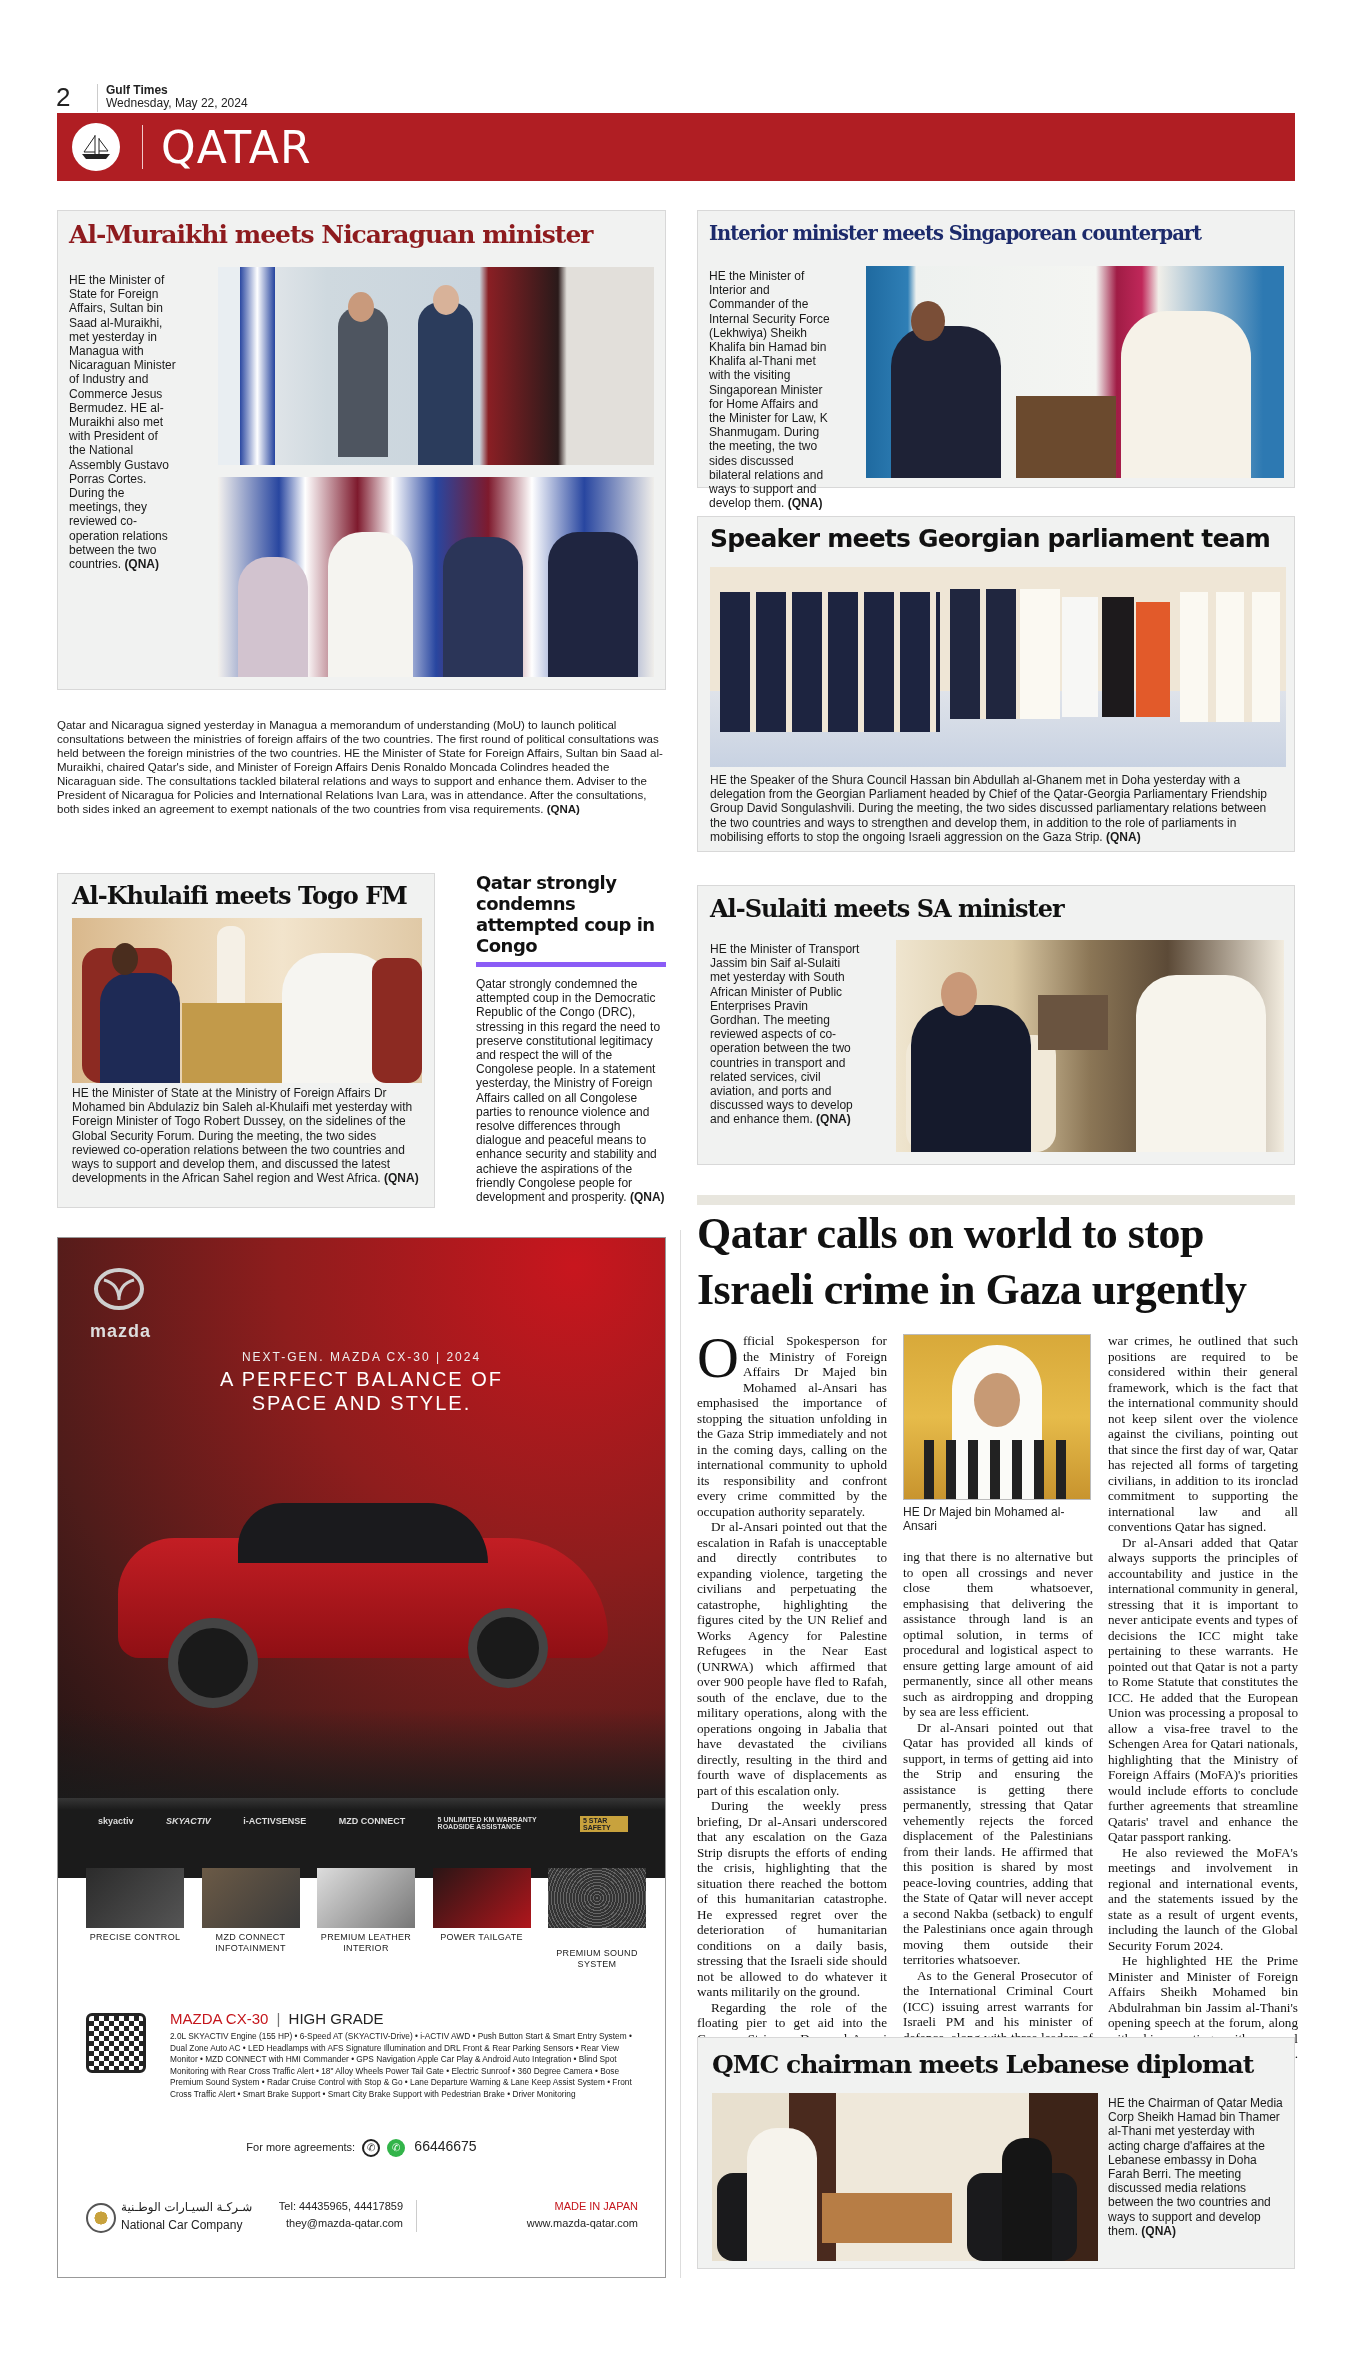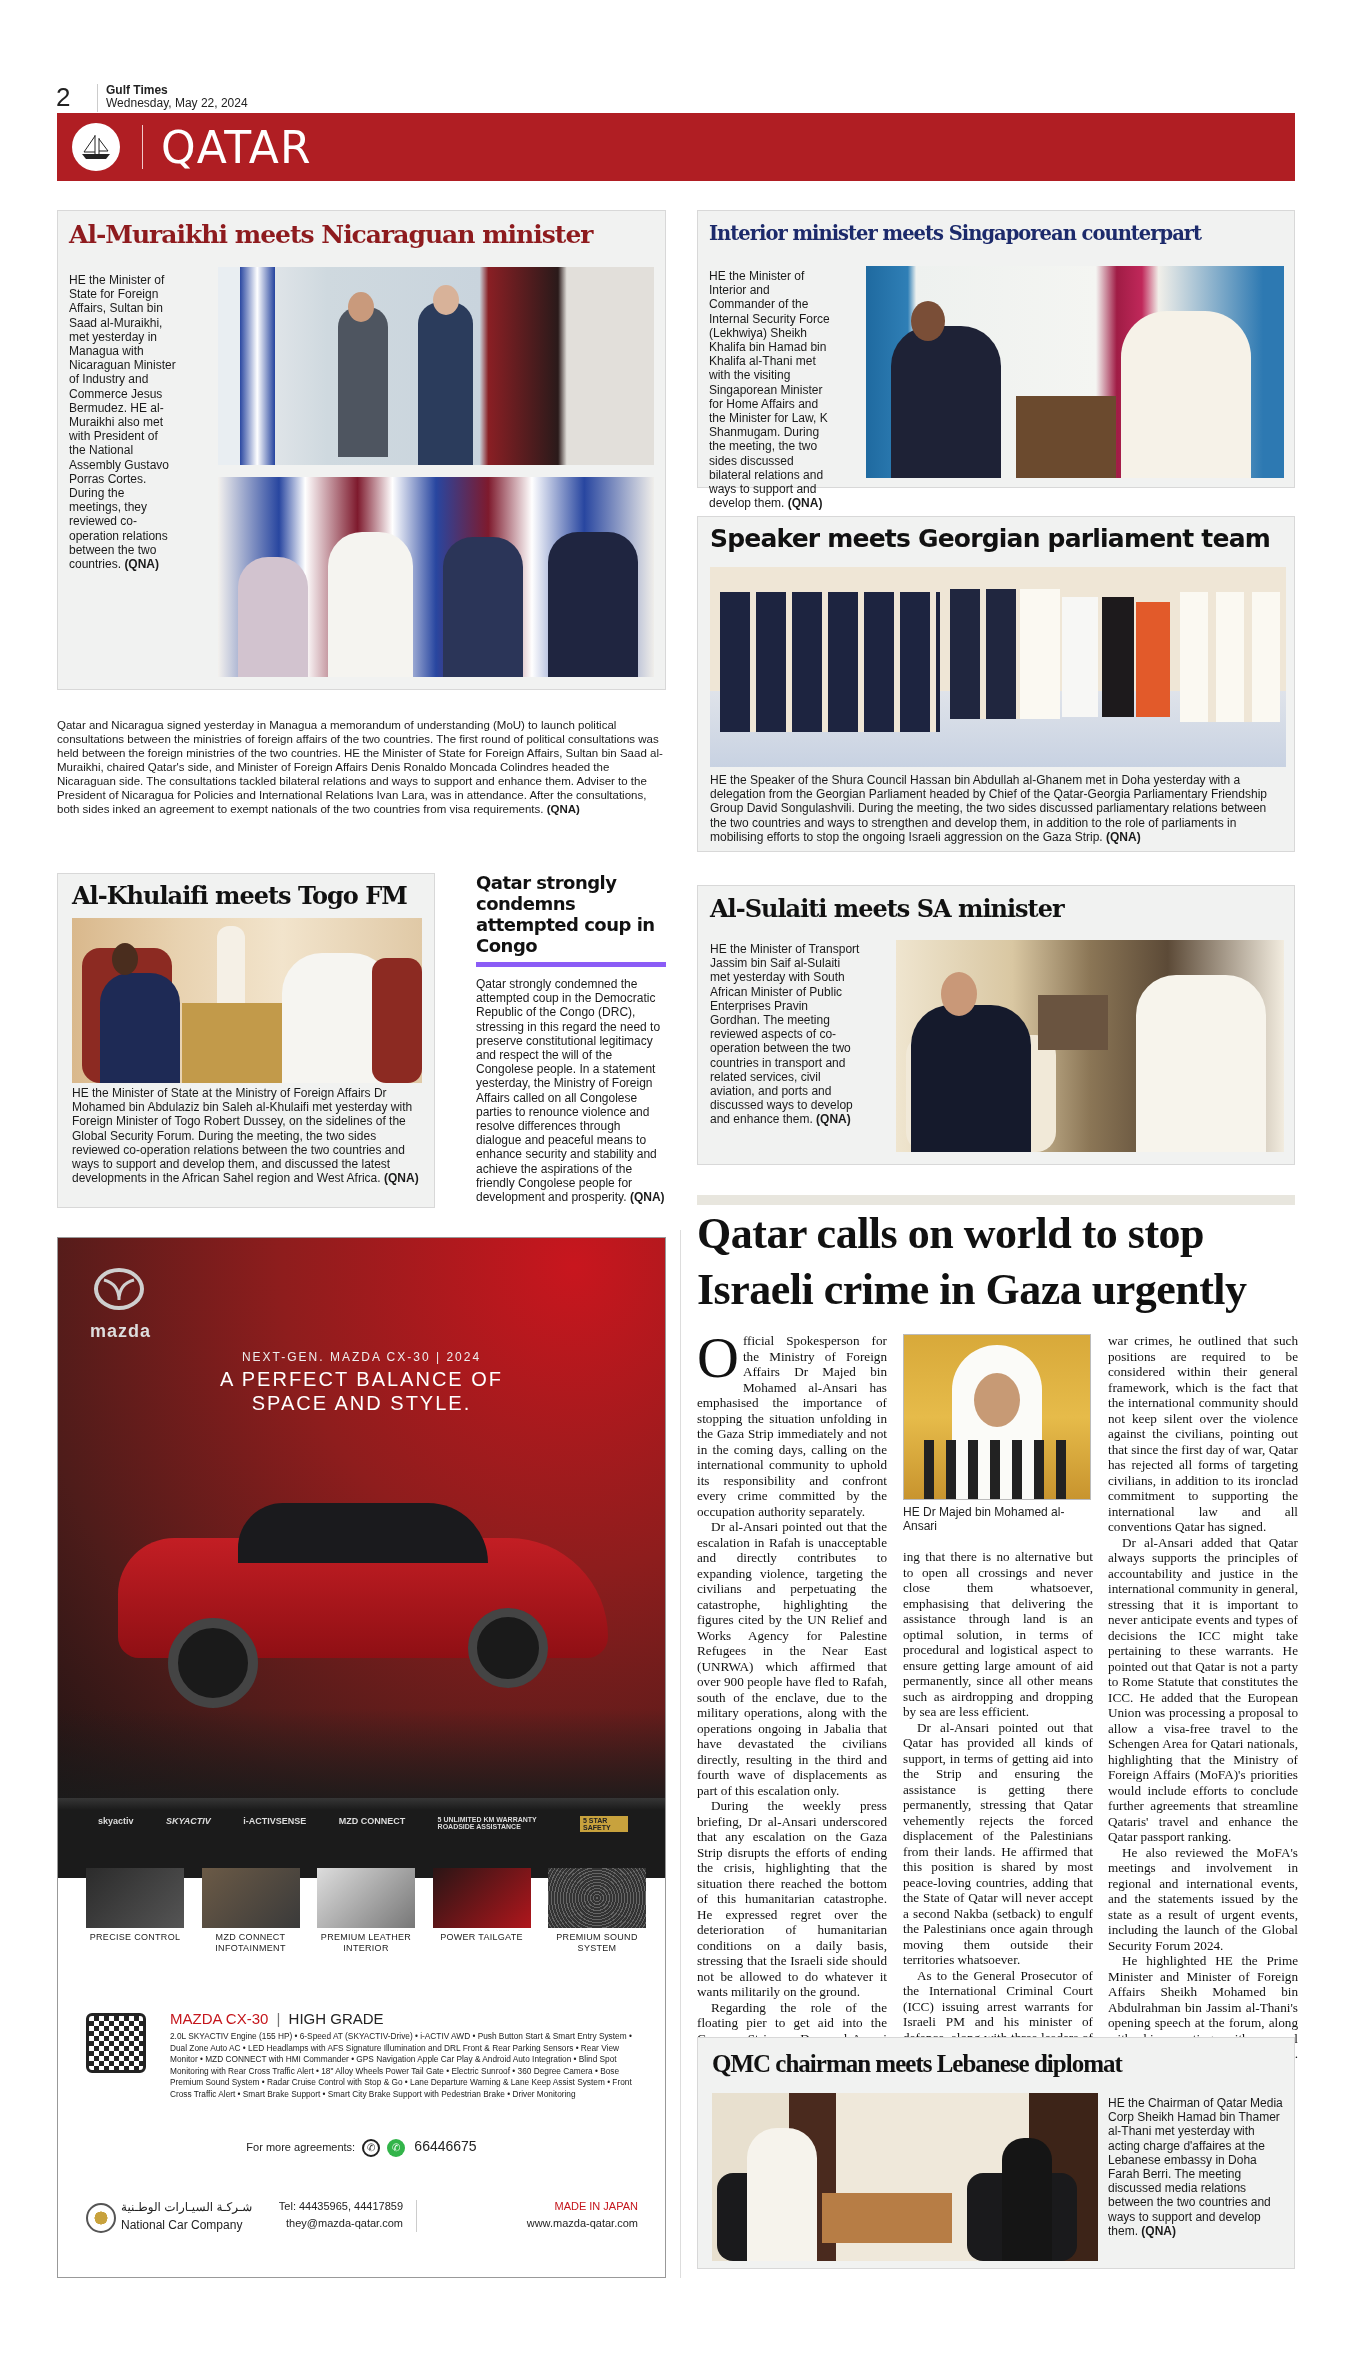--- a/index.html
+++ b/index.html
@@ -169,21 +169,21 @@
 </div>
 
 <div class="abs article" style="left:1108px;top:1333px;width:190px;">
   <p class="noind">war crimes, he outlined that such positions are required to be considered within their general framework, which is the fact that the international community should not keep silent over the violence against the civilians, pointing out that since the first day of war, Qatar has rejected all forms of targeting civilians, in addition to its ironclad commitment to supporting the international law and all conventions Qatar has signed.</p>
   <p>Dr al-Ansari added that Qatar always supports the principles of accountability and justice in the international community in general, stressing that it is important to never anticipate events and types of decisions the ICC might take pertaining to these warrants. He pointed out that Qatar is not a party to Rome Statute that constitutes the ICC. He added that the European Union was processing a proposal to allow a visa-free travel to the Schengen Area for Qatari nationals, highlighting that the Ministry of Foreign Affairs (MoFA)'s priorities would include efforts to conclude further agreements that streamline Qataris' travel and enhance the Qatar passport ranking.</p>
   <p>He also reviewed the MoFA's meetings and involvement in regional and international events, and the statements issued by the state as a result of urgent events, including the launch of the Global Security Forum 2024.</p>
   <p><span>He highlighted HE the Prime Minister and Minister of Foreign Affairs Sheikh Mohamed bin Abdulrahman bin Jassim al-Thani's opening speech at the forum, along with his meeting with several visiting ministers and UN officials.</span> <span class="qna">(QNA)</span></p>
 </div>
 
 <div class="abs box" style="left:697px;top:2037px;width:598px;height:232px;">
-  <div class="hl abs" style="left:14px;top:12px;font-size:25px;color:#111;font-family:Liberation Serif, serif;">QMC chairman meets Lebanese diplomat</div>
+  <div class="hl abs" style="left:14px;top:12px;font-size:25px;color:#111;">QMC chairman meets Lebanese diplomat</div>
   <div class="photo" style="left:14px;top:55px;width:386px;height:168px;background:linear-gradient(90deg,#e8e0cf 0%,#e8e0cf 20%,#4a2a1e 20%,#4a2a1e 32%,#efe8da 32%,#efe8da 82%,#3d2418 82%);">
     <div style="position:absolute;left:5px;top:80px;width:95px;height:88px;background:#1a1a1c;border-radius:16px"></div>
     <div style="position:absolute;left:35px;top:35px;width:70px;height:133px;background:#f6f3ec;border-radius:30px 30px 0 0"></div>
     <div style="position:absolute;left:110px;top:100px;width:130px;height:50px;background:#b77d45"></div>
     <div style="position:absolute;left:255px;top:80px;width:110px;height:88px;background:#1a1a1c;border-radius:16px"></div>
     <div style="position:absolute;left:290px;top:45px;width:50px;height:123px;background:#151515;border-radius:22px 22px 0 0"></div>
   </div>
   <div class="abs body-s" style="left:410px;top:58px;width:178px;">
     <span>HE the Chairman of Qatar Media Corp Sheikh Hamad bin Thamer al-Thani met yesterday with acting charge d'affaires at the Lebanese embassy in Doha Farah Berri. The meeting discussed media relations between the two countries and ways to support and develop them.</span>
     <span class="qna">(QNA)</span>
@@ -233,21 +233,21 @@
     <div style="width:98px">
         <div style="height:60px;background:linear-gradient(135deg,#ddd,#777)"></div>
         <div class="feature-cap" style="margin-top:4px">PREMIUM LEATHER INTERIOR</div>
       </div>
     <div style="width:98px">
         <div style="height:60px;background:linear-gradient(135deg,#2a1515,#b0161c)"></div>
         <div class="feature-cap" style="margin-top:4px">POWER TAILGATE</div>
       </div>
     <div style="width:98px">
         <div style="height:60px;background:repeating-radial-gradient(circle,#666 0 1px,#333 1px 3px)"></div>
-        <div class="feature-cap" style="margin-top:4px">PREMIUM SOUND SYSTEM</div>
+        <div class="feature-cap" style="margin-top:20px">PREMIUM SOUND SYSTEM</div>
       </div>
   </div>
 
   <div style="position:absolute;left:28px;top:775px;width:60px;height:60px;border:3px solid #222;border-radius:6px;background:repeating-conic-gradient(#222 0 25%,#fff 0 50%) 0 0/10px 10px;"></div>
   <div style="position:absolute;left:112px;top:772px;font-size:15px;">
     <span style="color:#c4161c">MAZDA CX-30</span>
     <span style="color:#777;margin:0 4px">|</span>
     <span style="color:#222">HIGH GRADE</span>
   </div>
   <div style="position:absolute;left:112px;top:793px;width:470px;font-size:8.3px;line-height:11.6px;color:#222;">2.0L SKYACTIV Engine (155 HP) • 6-Speed AT (SKYACTIV-Drive) • i-ACTIV AWD • Push Button Start &amp; Smart Entry System • Dual Zone Auto AC • LED Headlamps with AFS Signature Illumination and DRL Front &amp; Rear Parking Sensors • Rear View Monitor • MZD CONNECT with HMI Commander • GPS Navigation Apple Car Play &amp; Android Auto Integration • Blind Spot Monitoring with Rear Cross Traffic Alert • 18" Alloy Wheels Power Tail Gate • Electric Sunroof • 360 Degree Camera • Bose Premium Sound System • Radar Cruise Control with Stop &amp; Go • Lane Departure Warning &amp; Lane Keep Assist System • Front Cross Traffic Alert • Smart Brake Support • Smart City Brake Support with Pedestrian Brake • Driver Monitoring</div>

